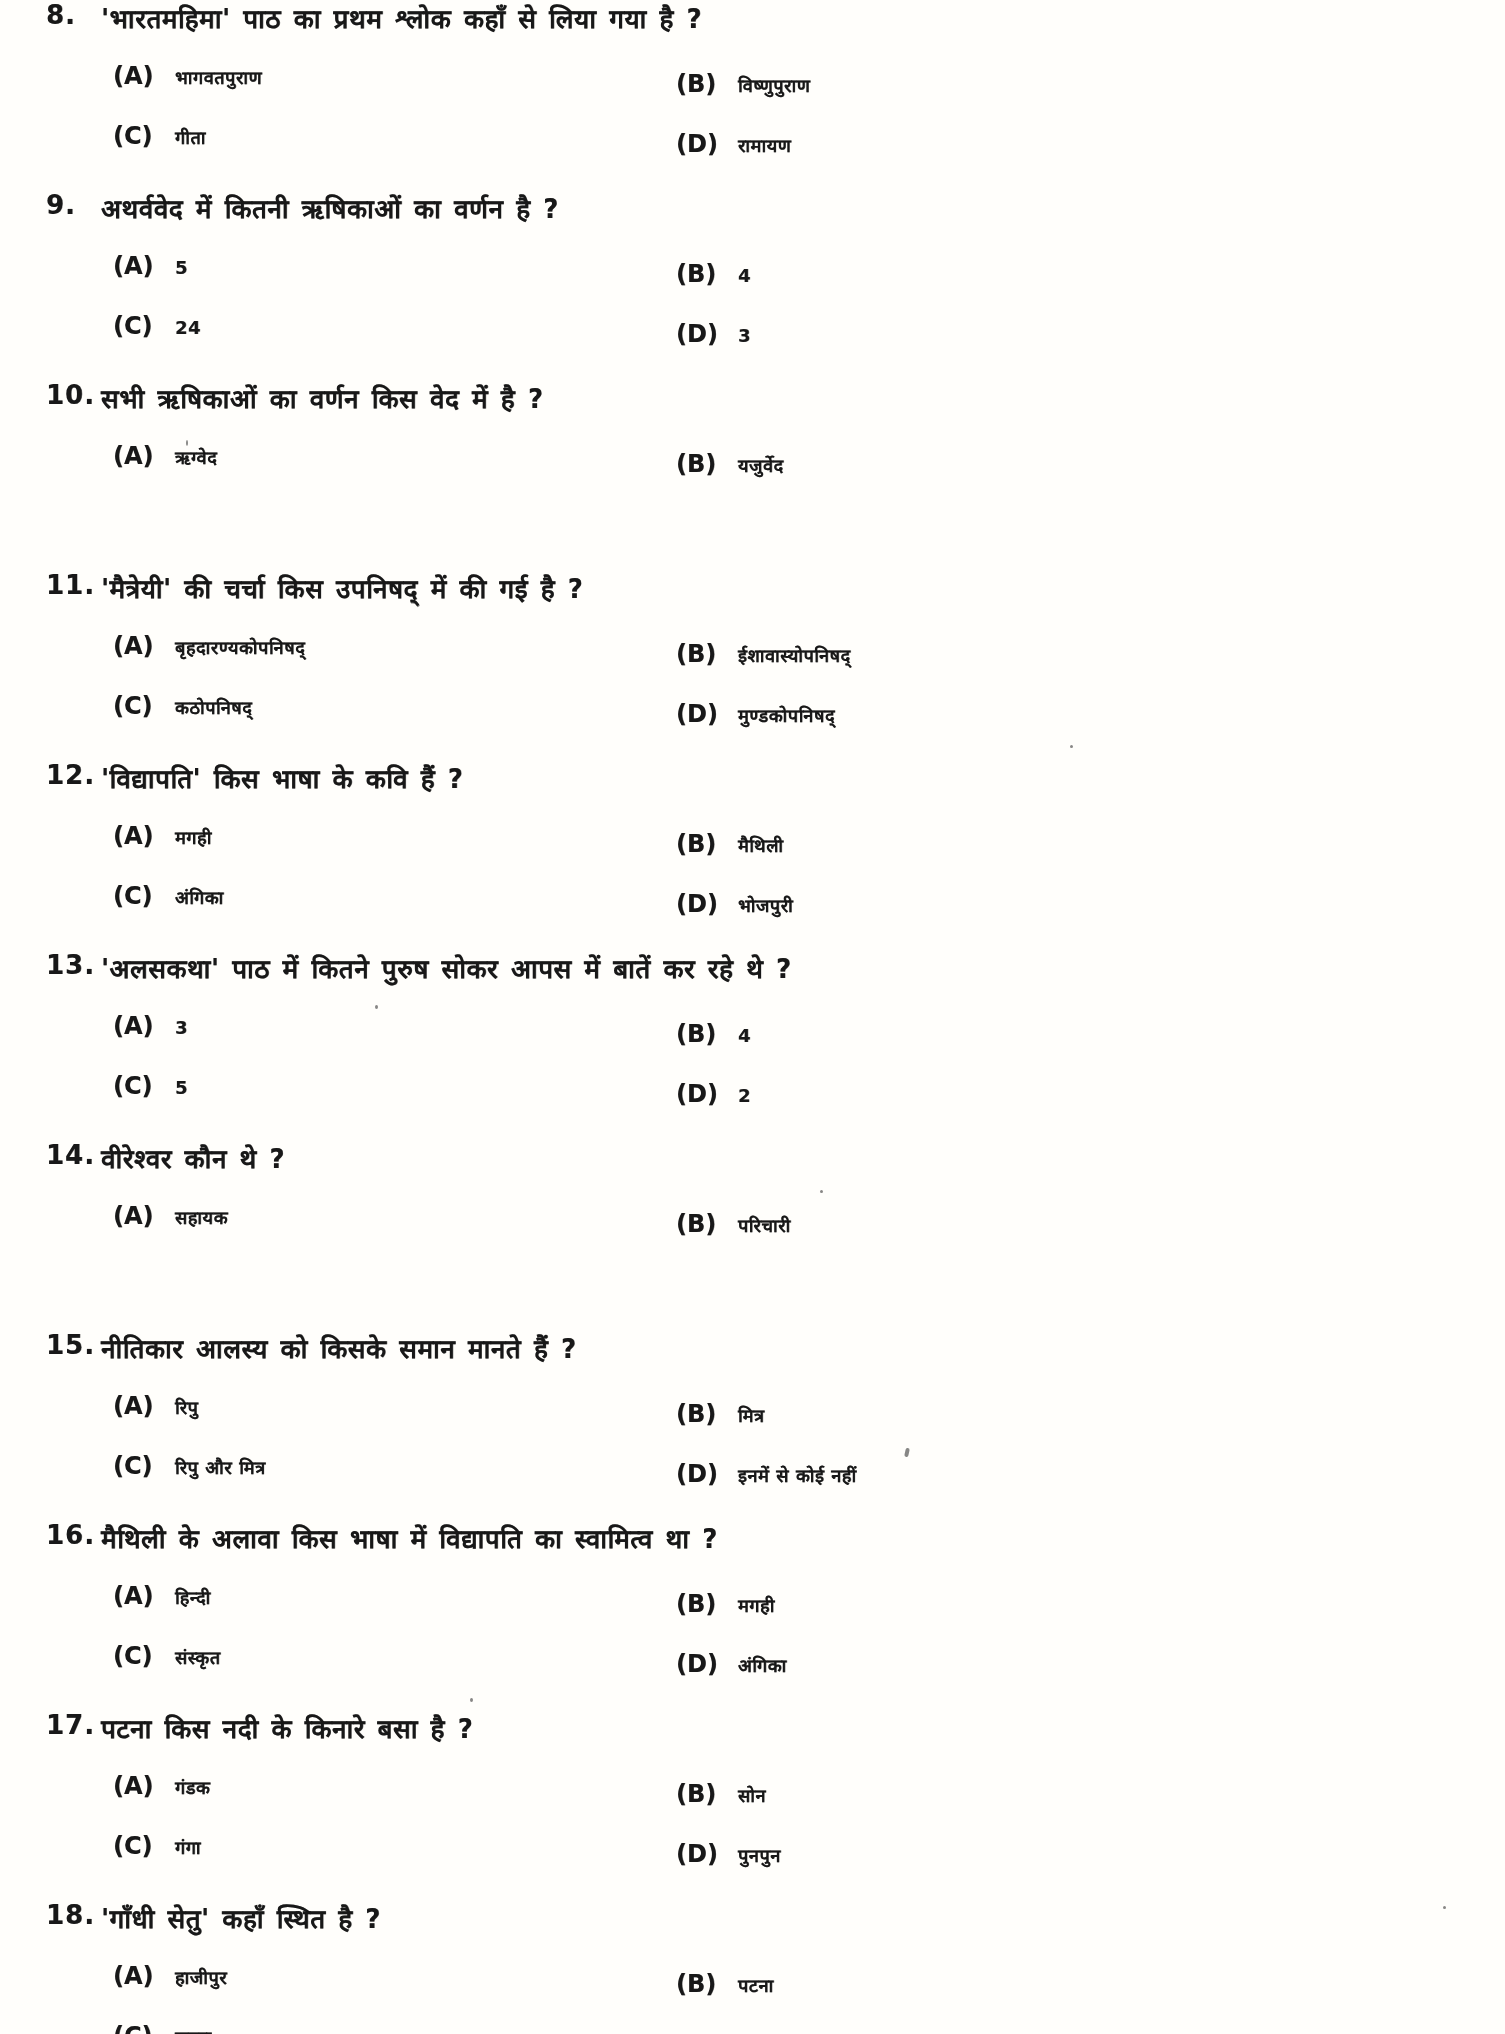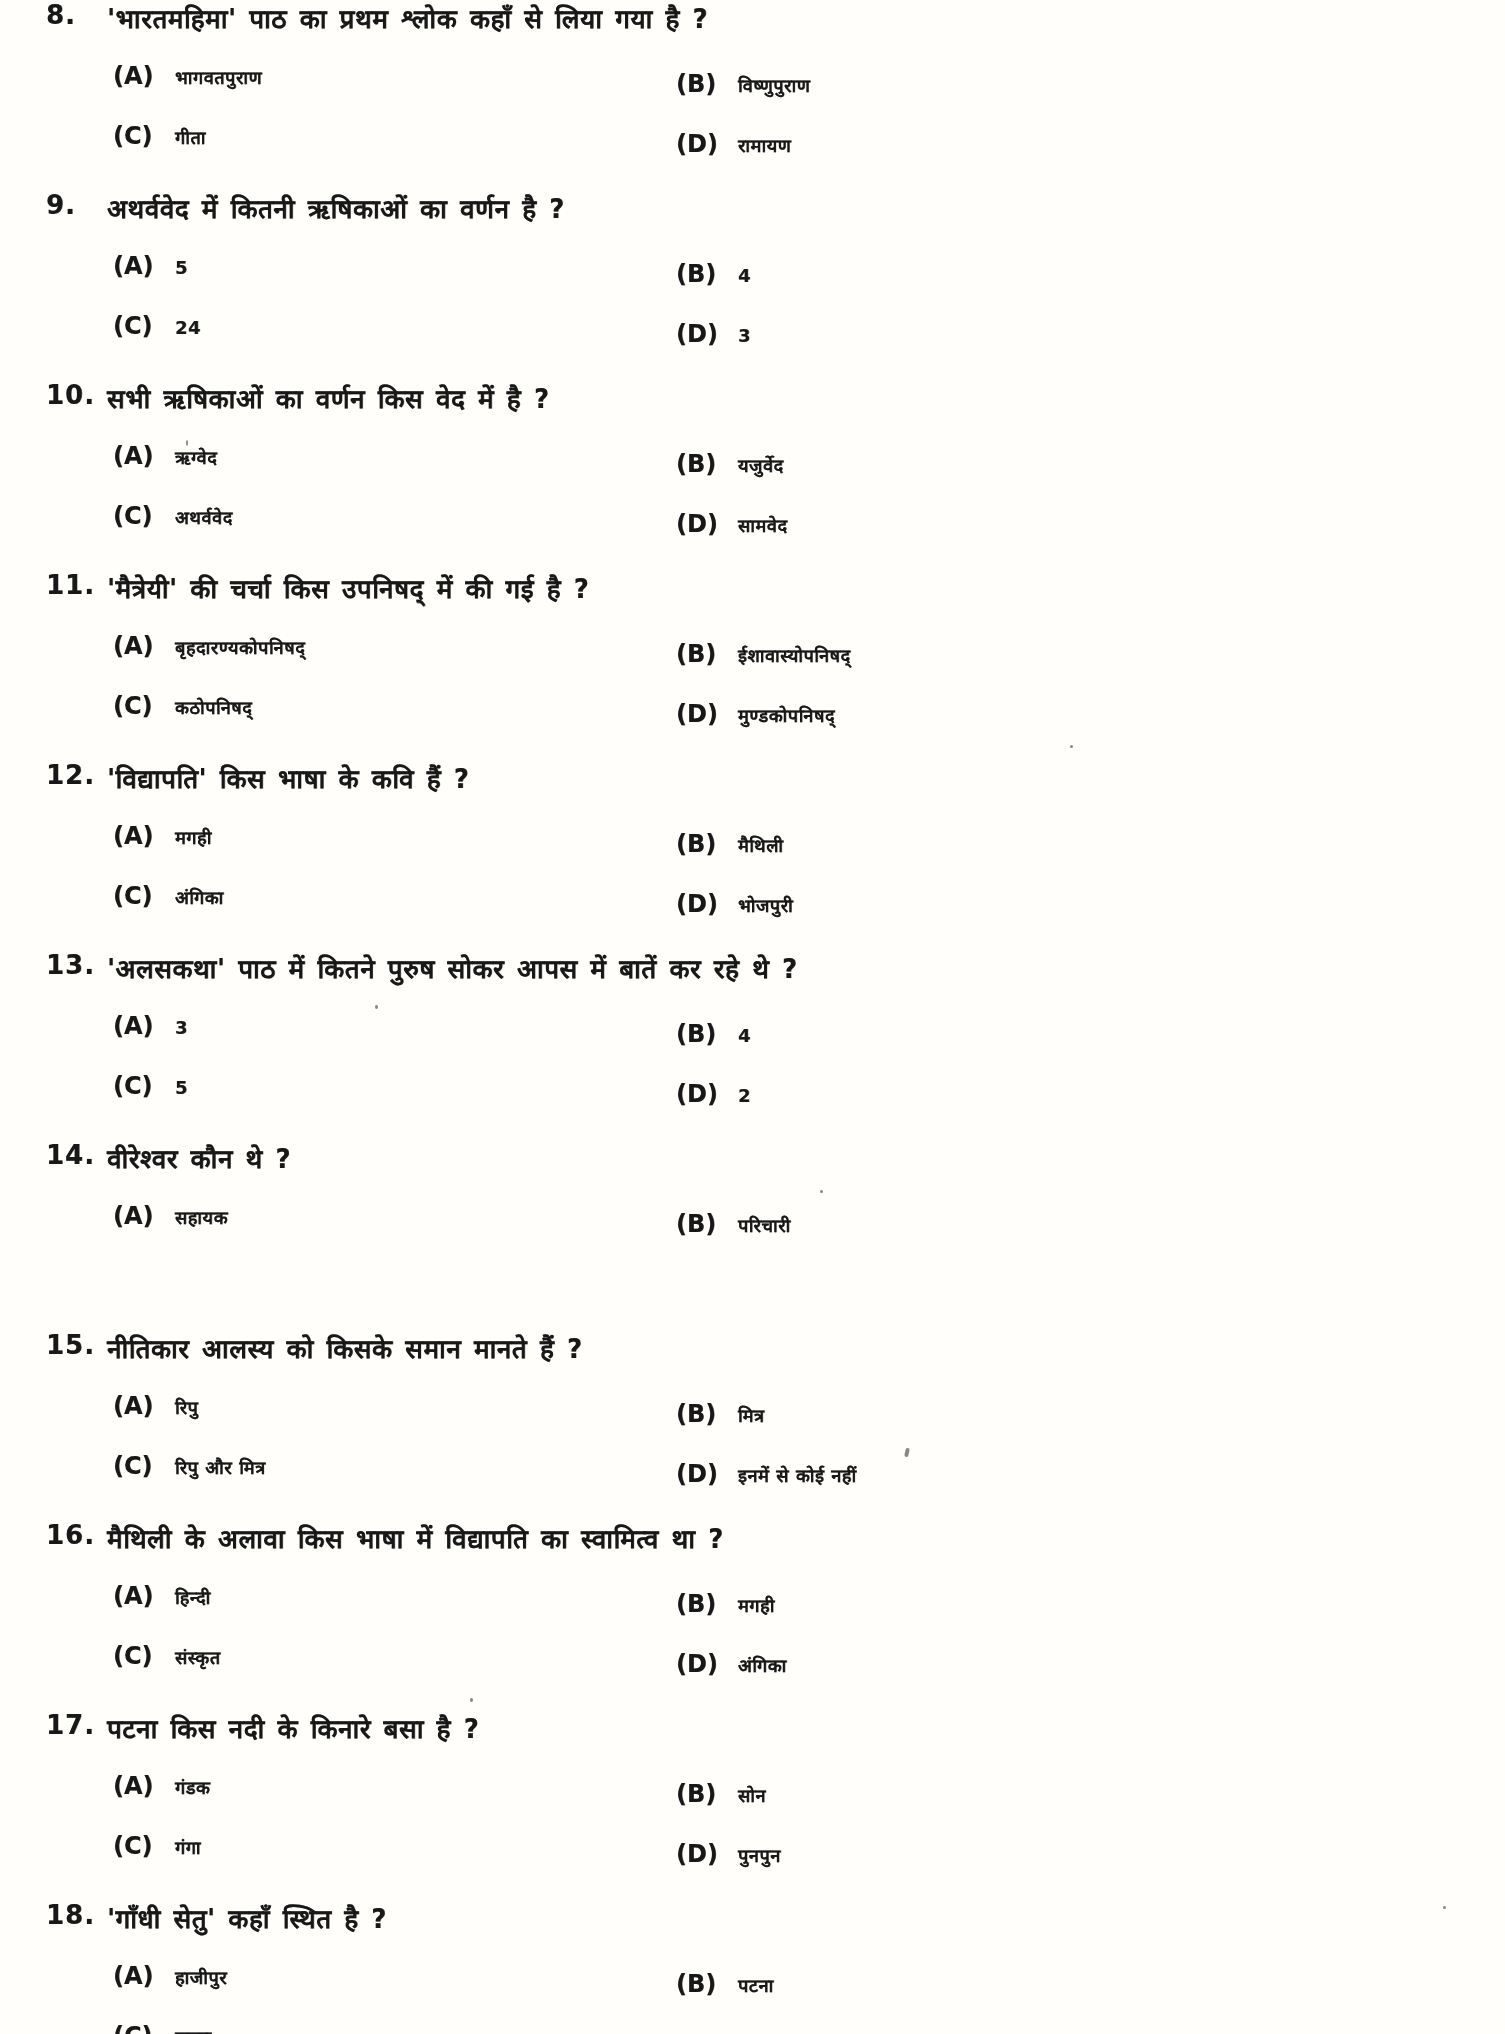--- a/index.html
+++ b/index.html
@@ -9,21 +9,21 @@
     position:relative; width:1505px; height:2034px; margin:0 auto;
     background:var(--paper); overflow:hidden; color:var(--ink);
     filter: contrast(1.03) blur(0.22px);
   }
   .q { position:relative; height:190px; }
   .q-num {
     position:absolute; left:46px; top:0; width:58px;
     font-size:26px; font-weight:600; letter-spacing:1px;
   }
   .q-stem {
-    position:absolute; left:107px; top:0; right:60px;
+    position:absolute; left:101px; top:0; right:60px;
     font-size:26px; font-weight:600; letter-spacing:0.6px;
     word-spacing:3px; white-space:nowrap;
     text-shadow:0.4px 0.4px 0 rgba(25,25,25,0.55);
   }
   .q-num { text-shadow:0.4px 0.4px 0 rgba(25,25,25,0.55); }
   .opt-row { position:absolute; left:0; right:0; height:60px; }
   .opt-row.r1 { top:62px; }
   .opt-row.r2 { top:122px;padding-left:17px; }
   .opt { position:absolute; top:0; white-space:nowrap; }
   .opt.left  { left:113px; }
@@ -95,28 +95,20 @@
     <span class="q-num">10.</span>
     <span class="q-stem">सभी ऋषिकाओं का वर्णन किस वेद में है ?</span>
     <div class="opt-row r1">
       <span class="opt left">
         <span class="opt-letter">(A)</span><span class="opt-label">ऋग्वेद</span>
       </span>
       <span class="opt right">
         <span class="opt-letter">(B)</span><span class="opt-label">यजुर्वेद</span>
       </span>
     </div>
-    <div class="opt-row r2">
-      <span class="opt left">
-        <span class="opt-letter">(C)</span><span class="opt-label">अथर्ववेद</span>
-      </span>
-      <span class="opt right">
-        <span class="opt-letter">(D)</span><span class="opt-label">सामवेद</span>
-      </span>
-    </div>
   </div>
       <div class="q">
     <span class="q-num">11.</span>
     <span class="q-stem">'मैत्रेयी' की चर्चा किस उपनिषद् में की गई है ?</span>
     <div class="opt-row r1">
       <span class="opt left">
         <span class="opt-letter">(A)</span><span class="opt-label">बृहदारण्यकोपनिषद्</span>
       </span>
       <span class="opt right">
         <span class="opt-letter">(B)</span><span class="opt-label">ईशावास्योपनिषद्</span>

